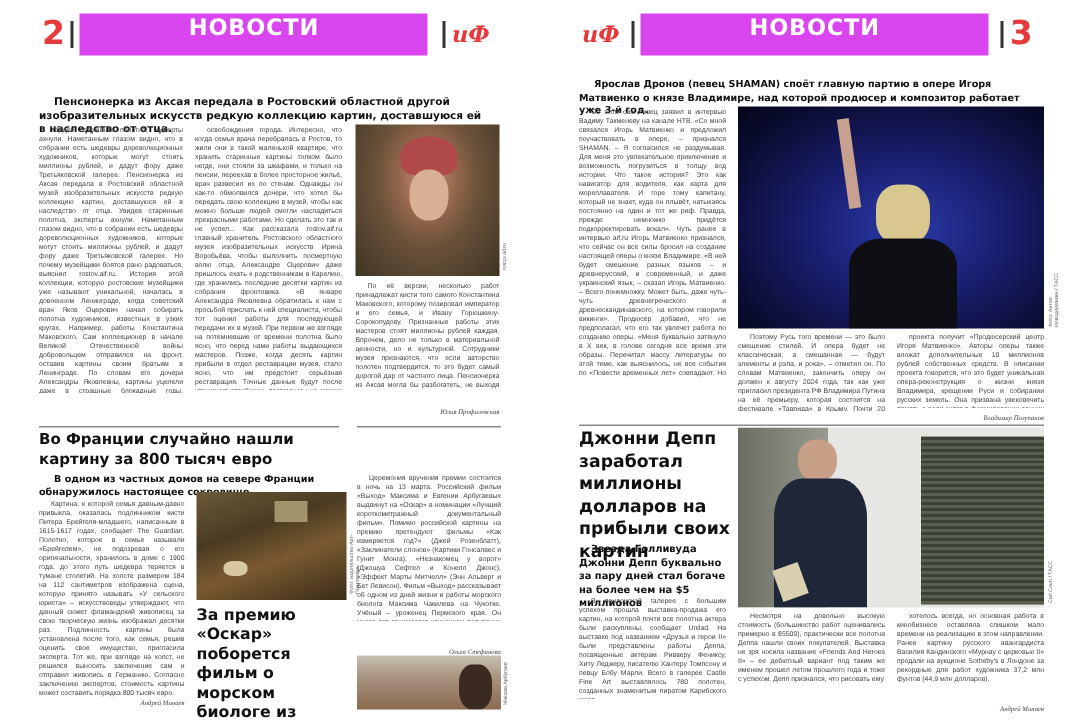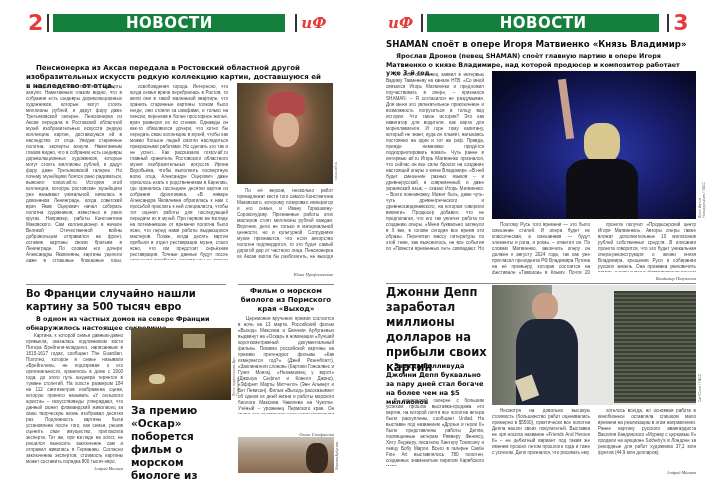--- a/index.html
+++ b/index.html
@@ -3,21 +3,21 @@
 <meta charset="utf-8">
 <style>
 *{box-sizing:border-box;margin:0;padding:0}
 body{width:720px;height:480px;background:#fff;font-family:"Liberation Sans",sans-serif;color:#222;overflow:hidden;position:relative}
 .page{position:absolute;top:0;height:480px;width:360px;background:#fff}
 .page.left{left:0}
 .page.right{left:360px}
 .hdr{position:absolute;top:12px;height:22px;display:flex;align-items:center}
 .pnum{font-family:"DejaVu Sans",sans-serif;font-weight:bold;font-size:22px;color:#e63a3c;line-height:22px}
 .vbar{width:2px;height:18px;background:#333;margin:0 4px}
-.redband{background:#15803d;color:#fff;font-family:"DejaVu Sans",sans-serif;font-weight:bold;font-size:15px;text-align:center;height:18px;line-height:18px;letter-spacing:.5px}
+.redband{background:#d946ef;color:#fff;font-family:"DejaVu Sans",sans-serif;font-weight:bold;font-size:15px;text-align:center;height:28px;line-height:18px;letter-spacing:.5px}
 .logo{font-family:"DejaVu Serif",serif;font-style:italic;font-weight:bold;color:#e63a3c;font-size:15px}
 .h1{font-family:"DejaVu Sans",sans-serif;font-weight:bold;font-size:10.5px;line-height:13px;color:#111;position:absolute}
 .lead{font-family:"DejaVu Sans",sans-serif;font-weight:bold;font-size:8px;line-height:10px;color:#111;position:absolute}
 .body{font-size:4.6px;line-height:6px;color:#444;text-align:justify;position:absolute;overflow:hidden}
 .body p{text-indent:8px}
 .sig{font-family:"Liberation Serif",serif;font-style:italic;font-size:4.5px;color:#444;text-align:right;position:absolute}
 .img{position:absolute;overflow:hidden}
 .credit{position:absolute;font-size:3.5px;color:#666;writing-mode:vertical-rl;transform:rotate(180deg)}
 .rule{position:absolute;height:1px;background:#222}
 .bigh{font-family:"DejaVu Sans",sans-serif;font-weight:bold;color:#111;position:absolute}
@@ -48,58 +48,56 @@
     <div style="position:absolute;left:36px;top:30px;width:26px;height:34px;border-radius:45%;background:#d8b094"></div>
   </div>
   <div class="credit" style="left:334px;top:150px;height:30px">rostov.aif.ru</div>
 
   <div class="body" style="left:237px;top:188px;width:96px;height:72px">
       <p>По её версии, несколько работ принадлежат кисти того самого Константина Маковского, которому позировал император и его семья, и Ивану Горюшкину-Сорокопудову. Признанные работы этих мастеров стоят миллионы рублей каждая. Впрочем, дело не только в материальной ценности, но и культурной. Сотрудники музея признаются, что если авторство полотен подтвердится, то это будет самый дорогой дар от частного лица. Пенсионерка из Аксая могла бы разбогатеть, не выходя из дома, но показала на своём примере, что не всё покупается и продаётся.</p>
     </div>
   <div class="sig" style="left:237px;top:272px;width:96px">Юлия Профилевская</div>
 
   <div class="rule" style="left:26px;top:284px;width:200px;background:#888;height:0.5px"></div>
-  <div class="h1" style="left:26px;top:287px;width:205px;font-size:10px;line-height:13px">Во Франции случайно нашли картину за 500 тысяч евро</div>
+  <div class="h1" style="left:26px;top:287px;width:205px;font-size:10px;line-height:13px">Во Франции случайно нашли картину за 800 тысяч евро</div>
   <div class="lead" style="left:26px;top:315px;width:205px;font-size:6.4px;line-height:8.5px;text-indent:10px">В одном из частных домов на севере Франции обнаружилось настоящее сокровище</div>
 
   <div class="body" style="left:26px;top:333px;width:97px;height:132px">
       <p>Картина, к которой семья давным-давно привыкла, оказалась подлинником кисти Питера Брейгеля-младшего, написанным в 1615-1617 годах, сообщает The Guardian. Полотно, которое в семье называли «Брейгелем», не подозревая о его оригинальности, хранилось в доме с 1900 года, до этого путь шедевра теряется в тумане столетий. На холсте размером 184 на 112 сантиметров изображена сцена, которую принято называть «У сельского юриста» – искусствоведы утверждают, что данный сюжет фламандский живописец за свою творческую жизнь изображал десятки раз. Подлинность картины была установлена после того, как семья, решив оценить свое имущество, пригласила эксперта. Тот же, при взгляде на холст, не решился выносить заключение сам и отправил живопись в Германию. Согласно заключению экспертов, стоимость картины может составить порядка 800 тысяч евро.</p>
     </div>
   <div class="sig" style="left:26px;top:466px;width:97px">Андрей Минаев</div>
 
   <div class="img" style="left:131px;top:328px;width:100px;height:72px;background:linear-gradient(160deg,#6a5a38 0%,#4a3a22 35%,#7a5a30 60%,#3a2c18 100%)">
     <div style="position:absolute;left:52px;top:6px;width:22px;height:14px;background:#c8b88a;opacity:.7"></div>
     <div style="position:absolute;left:18px;top:46px;width:16px;height:10px;background:#d8c8a0;border-radius:40%"></div>
   </div>
   <div class="credit" style="left:232px;top:340px;height:56px">Фото: издательство Арт-Подготовка</div>
 
   <div class="bigh" style="left:131px;top:404px;width:104px;font-size:10.5px;line-height:13px">За премию «Оскар» поборется фильм о морском биологе из Пермского края</div>
 
   <div class="rule" style="left:238px;top:284px;width:96px;height:0.5px;background:#888"></div>
-  <div class="lead" style="left:238px;top:287px;width:96px;font-size:7px;line-height:9px;text-align:center">Фильм о морском биологе из Пермского края «Выход»</div>
   <div class="body" style="left:238px;top:316px;width:96px;height:98px">
       <p>Церемония вручения премии состоится в ночь на 13 марта. Российский фильм «Выход» Максима и Евгении Арбугаевых выдвинут на «Оскар» в номинации «Лучший короткометражный документальный фильм». Помимо российской картины на премию претендуют фильмы «Как измеряется год?» (Джей Розенблатт), «Заклинатели слонов» (Картики Гонсалвес и Гунит Монга), «Незнакомец у ворот» (Джошуа Сефтел и Конелл Джонс), «Эффект Марты Митчелл» (Энн Альверг и Бет Левисон). Фильм «Выход» рассказывает об одном из дней жизни и работы морского биолога Максима Чакилева на Чукотке. Учёный – уроженец Пермского края. Он много лет занимается изучением популяции моржей. Документальный фильм знакомит зрителей с работой Максима, наблюдательный пункт которого находится на мысе Сердце-Камень.</p>
     </div>
   <div class="sig" style="left:238px;top:432px;width:96px">Ольга Стефанова</div>
   <div class="img" style="left:238px;top:437px;width:96px;height:36px;background:linear-gradient(180deg,#c8c0b4 0%,#a89480 40%,#8a6a50 100%)">
     <div style="position:absolute;right:6px;top:6px;width:22px;height:30px;border-radius:40%;background:#3a2a20"></div>
   </div>
   <div class="credit" style="left:335px;top:440px;height:30px">Максим Арбугаев</div>
 </div>
 
 <div class="page right">
   <div class="hdr" style="left:28px;width:306px">
     <span class="logo">иФ</span>
     <span class="vbar" style="margin-left:8px"></span>
     <div class="redband" style="width:232px">НОВОСТИ</div>
     <span class="vbar" style="margin-left:8px"></span>
     <span class="pnum">3</span>
   </div>
 
-  <div class="h1" style="left:26px;top:38px;width:310px;font-size:8.6px;line-height:12px">SHAMAN споёт в опере Игоря Матвиенко «Князь Владимир»</div>
   <div class="lead" style="left:26px;top:52px;width:310px;font-size:6.4px;line-height:8.5px;text-indent:10px">Ярослав Дронов (певец SHAMAN) споёт главную партию в опере Игоря Матвиенко о князе Владимире, над которой продюсер и композитор работает уже 3-й год.</div>
 
   <div class="body" style="left:26px;top:72px;width:98px;height:180px">
       <p>Об этом сам певец заявил в интервью Вадиму Такменеву на канале НТВ. «Со мной связался Игорь Матвиенко и предложил поучаствовать в опере, – признался SHAMAN. – Я согласился не раздумывая. Для меня это увлекательное приключение и возможность погрузиться в толщу вод истории. Что такое история? Это как навигатор для водителя, как карта для мореплавателя. И горе тому капитану, который не знает, куда он плывёт, натыкаясь постоянно на один и тот же риф. Правда, прежде немножко придётся подкорректировать вокал». Чуть ранее в интервью aif.ru Игорь Матвиенко признался, что сейчас он все силы бросил на создание настоящей оперы о князе Владимире. «В ней будет смешение разных языков – и древнерусский, и современный, и даже украинский язык, – сказал Игорь Матвиенко. – Всего понемножку. Может быть, даже чуть-чуть древнегреческого и древнескандинавского, на котором говорили викинги». Продюсер добавил, что не предполагал, что его так увлечет работа по созданию оперы. «Меня буквально затянуло в X век, в голове сегодня все время эти образы. Перечитал массу литературы по этой теме, как выяснилось, не все события по «Повести временных лет» совпадают. Но время было очень интересное. С одной стороны, влияние северян, то есть викингов, с другой — Византия.</p>
     </div>
 
   <div class="img" style="left:132px;top:71px;width:204px;height:148px;background:radial-gradient(ellipse at 55% 55%,#2a3aa8 0%,#1a1f70 40%,#0a0c30 80%,#05061a 100%)">
     <div style="position:absolute;left:70px;top:8px;width:8px;height:60px;background:#c8a090;transform:rotate(-8deg)"></div>
     <div style="position:absolute;left:92px;top:52px;width:36px;height:40px;border-radius:40%;background:#d8c890"></div>
     <div style="position:absolute;left:74px;top:88px;width:72px;height:60px;border-radius:30% 30% 0 0;background:#0e0e14"></div>

